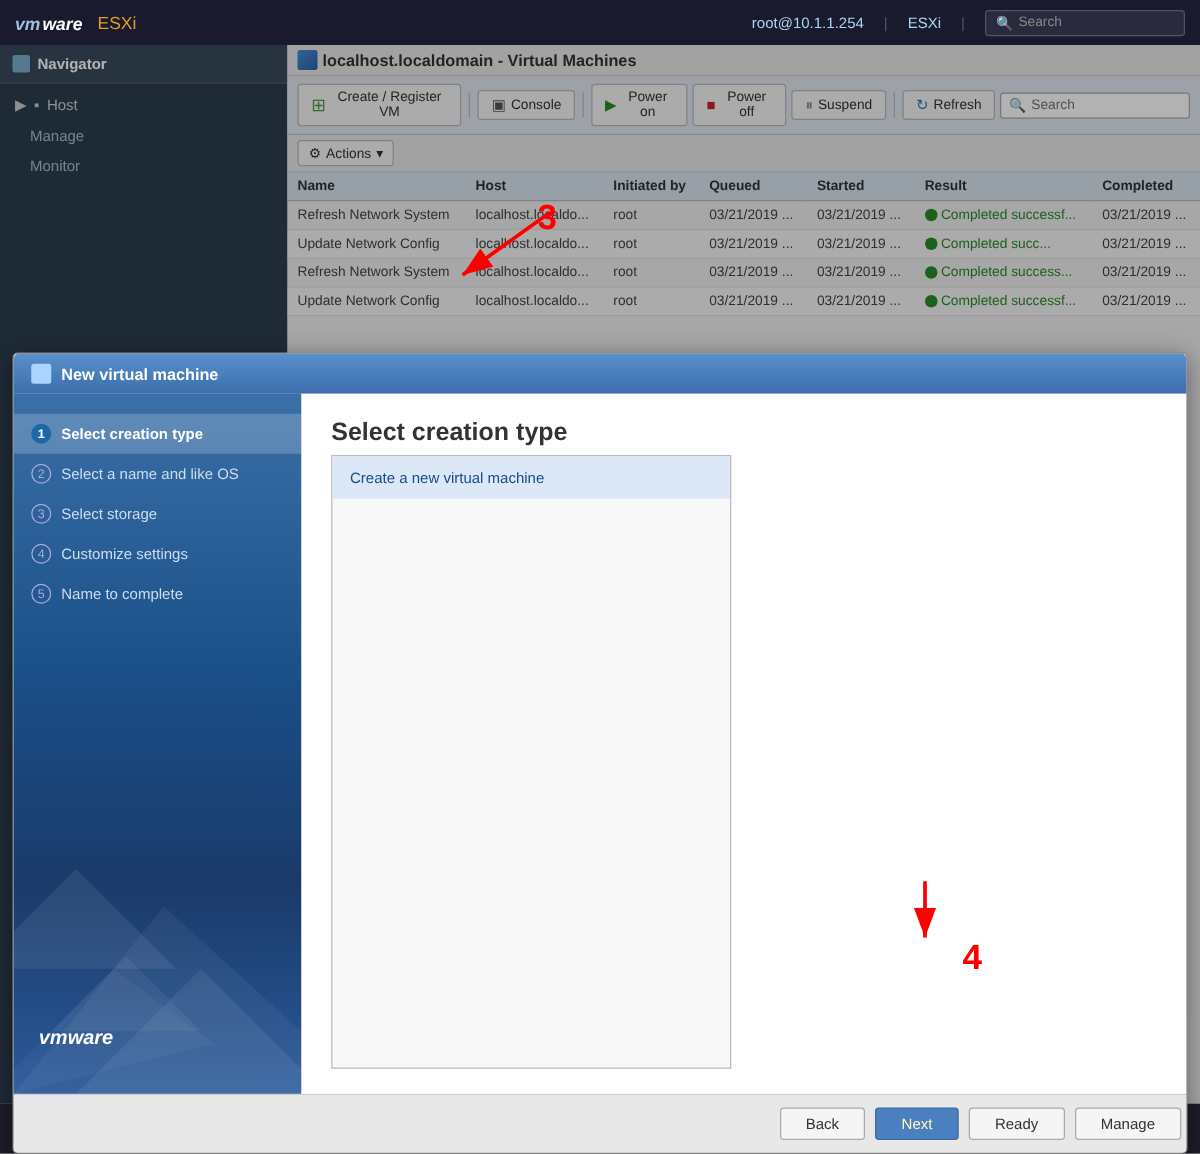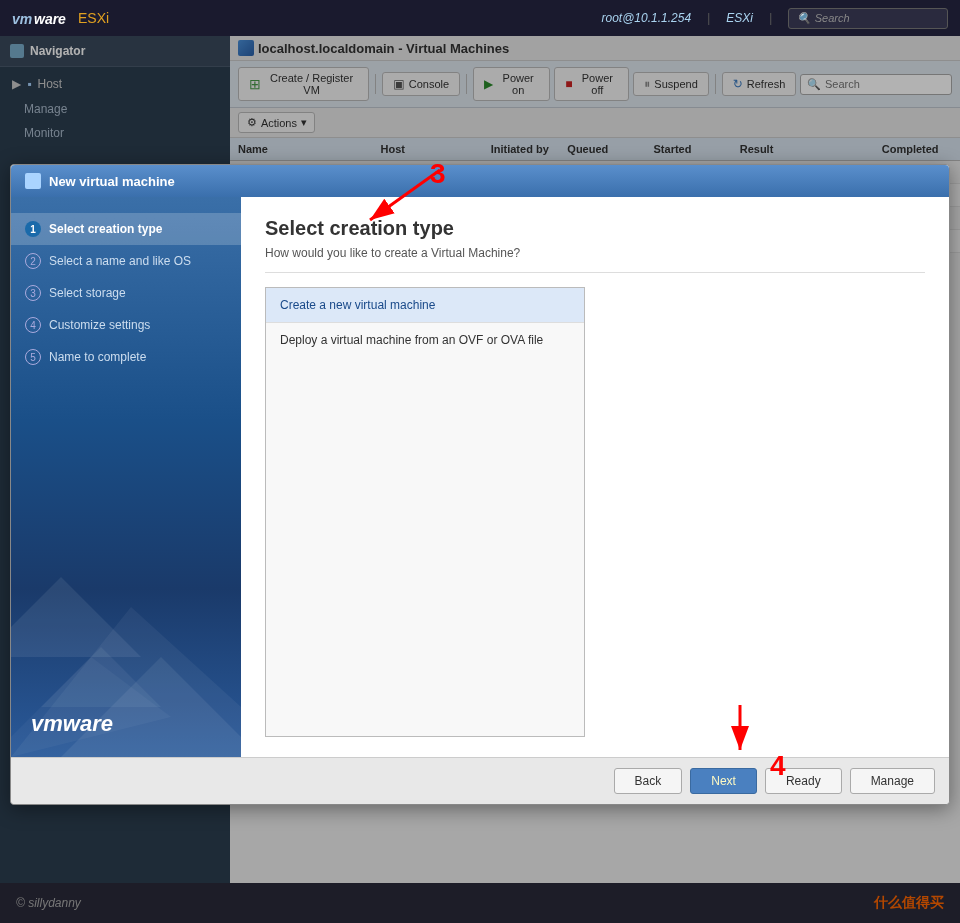--- a/index.html
+++ b/index.html
@@ -32,21 +32,20 @@
       font-size: 14px;
       font-weight: normal;
       margin-left: 2px;
     }
     .top-bar-right {
       display: flex;
       align-items: center;
       gap: 16px;
       color: #ccc;
       font-size: 12px;
-      font-style: italic;
     }
     .top-bar-right .user-info { color: #aad4f0; }
     .top-bar-right .separator { color: #555; }
     .search-bar-top {
       background: #2a2a3e;
       border: 1px solid #555;
       border-radius: 3px;
       padding: 3px 8px;
       color: #ccc;
       font-size: 11px;
@@ -181,21 +180,21 @@
 
     
     .modal-overlay {
       position: absolute;
       top: 36px;
       left: 0;
       width: 960px;
       height: calc(923px - 36px);
       background: rgba(0,0,0,0.3);
       display: flex;
-      align-items: center;
+      align-items: flex-end;
       justify-content: center;
       padding-top: 10px;
       z-index: 100;
     }
 
     .modal {
       background: #f0f0f0;
       border: 1px solid #888;
       border-radius: 4px;
       width: 940px;
@@ -257,24 +256,24 @@
     }
     .diamond-2 {
       bottom: 50px;
       left: 30px;
       border-left: 60px solid transparent;
       border-right: 60px solid transparent;
       border-bottom: 60px solid rgba(255,255,255,0.06);
     }
     .wizard-vmware-logo {
       position: absolute;
-      bottom: 20px;
+      bottom: 35px;
       left: 20px;
       color: #aad4ff;
-      font-size: 22px;
+      font-size: 16px;
       font-weight: bold;
       font-style: italic;
     }
     .wizard-vmware-logo span { color: #ffffff; }
 
     .wizard-steps {
       padding: 16px 0;
       position: relative;
       z-index: 10;
     }
@@ -381,21 +380,21 @@
     .arrow-svg {
       position: absolute;
       pointer-events: none;
       z-index: 200;
     }
 
     
     .modal-footer {
       background: #e8e8e8;
       border-top: 1px solid #ccc;
-      padding: 10px 14px;
+      padding: 10px 4px;
       display: flex;
       justify-content: flex-end;
       gap: 8px;
       border-radius: 0 0 4px 4px;
     }
     .footer-btn {
       padding: 5px 20px;
       border-radius: 3px;
       font-size: 12px;
       cursor: pointer;
@@ -674,25 +673,23 @@
             <polygon points="50,300 150,200 230,280 230,300" fill="rgba(255,255,255,0.07)"></polygon>
           </svg>
         </div>
         <div class="wizard-vmware-logo">
           <span>vmware</span>
         </div>
       </div>
 
       <div class="wizard-content">
         <div class="wizard-content-title">Select creation type</div>
-        <div class="wizard-content-subtitle">How would you like to create a Virtual Machine?</div>
         <div class="wizard-main-area">
           <div class="option-list" id="option-list">
           <div class="option-item selected">Create a new virtual machine</div>
-              <div class="option-item">Deploy a virtual machine from an OVF or OVA file</div>
             </div>
         </div>
       </div>
     </div>
 
     <div class="modal-footer">
       <button class="footer-btn">Back</button>
       <button class="footer-btn primary">Next</button>
       <button class="footer-btn">Ready</button>
       <button class="footer-btn">Manage</button>

